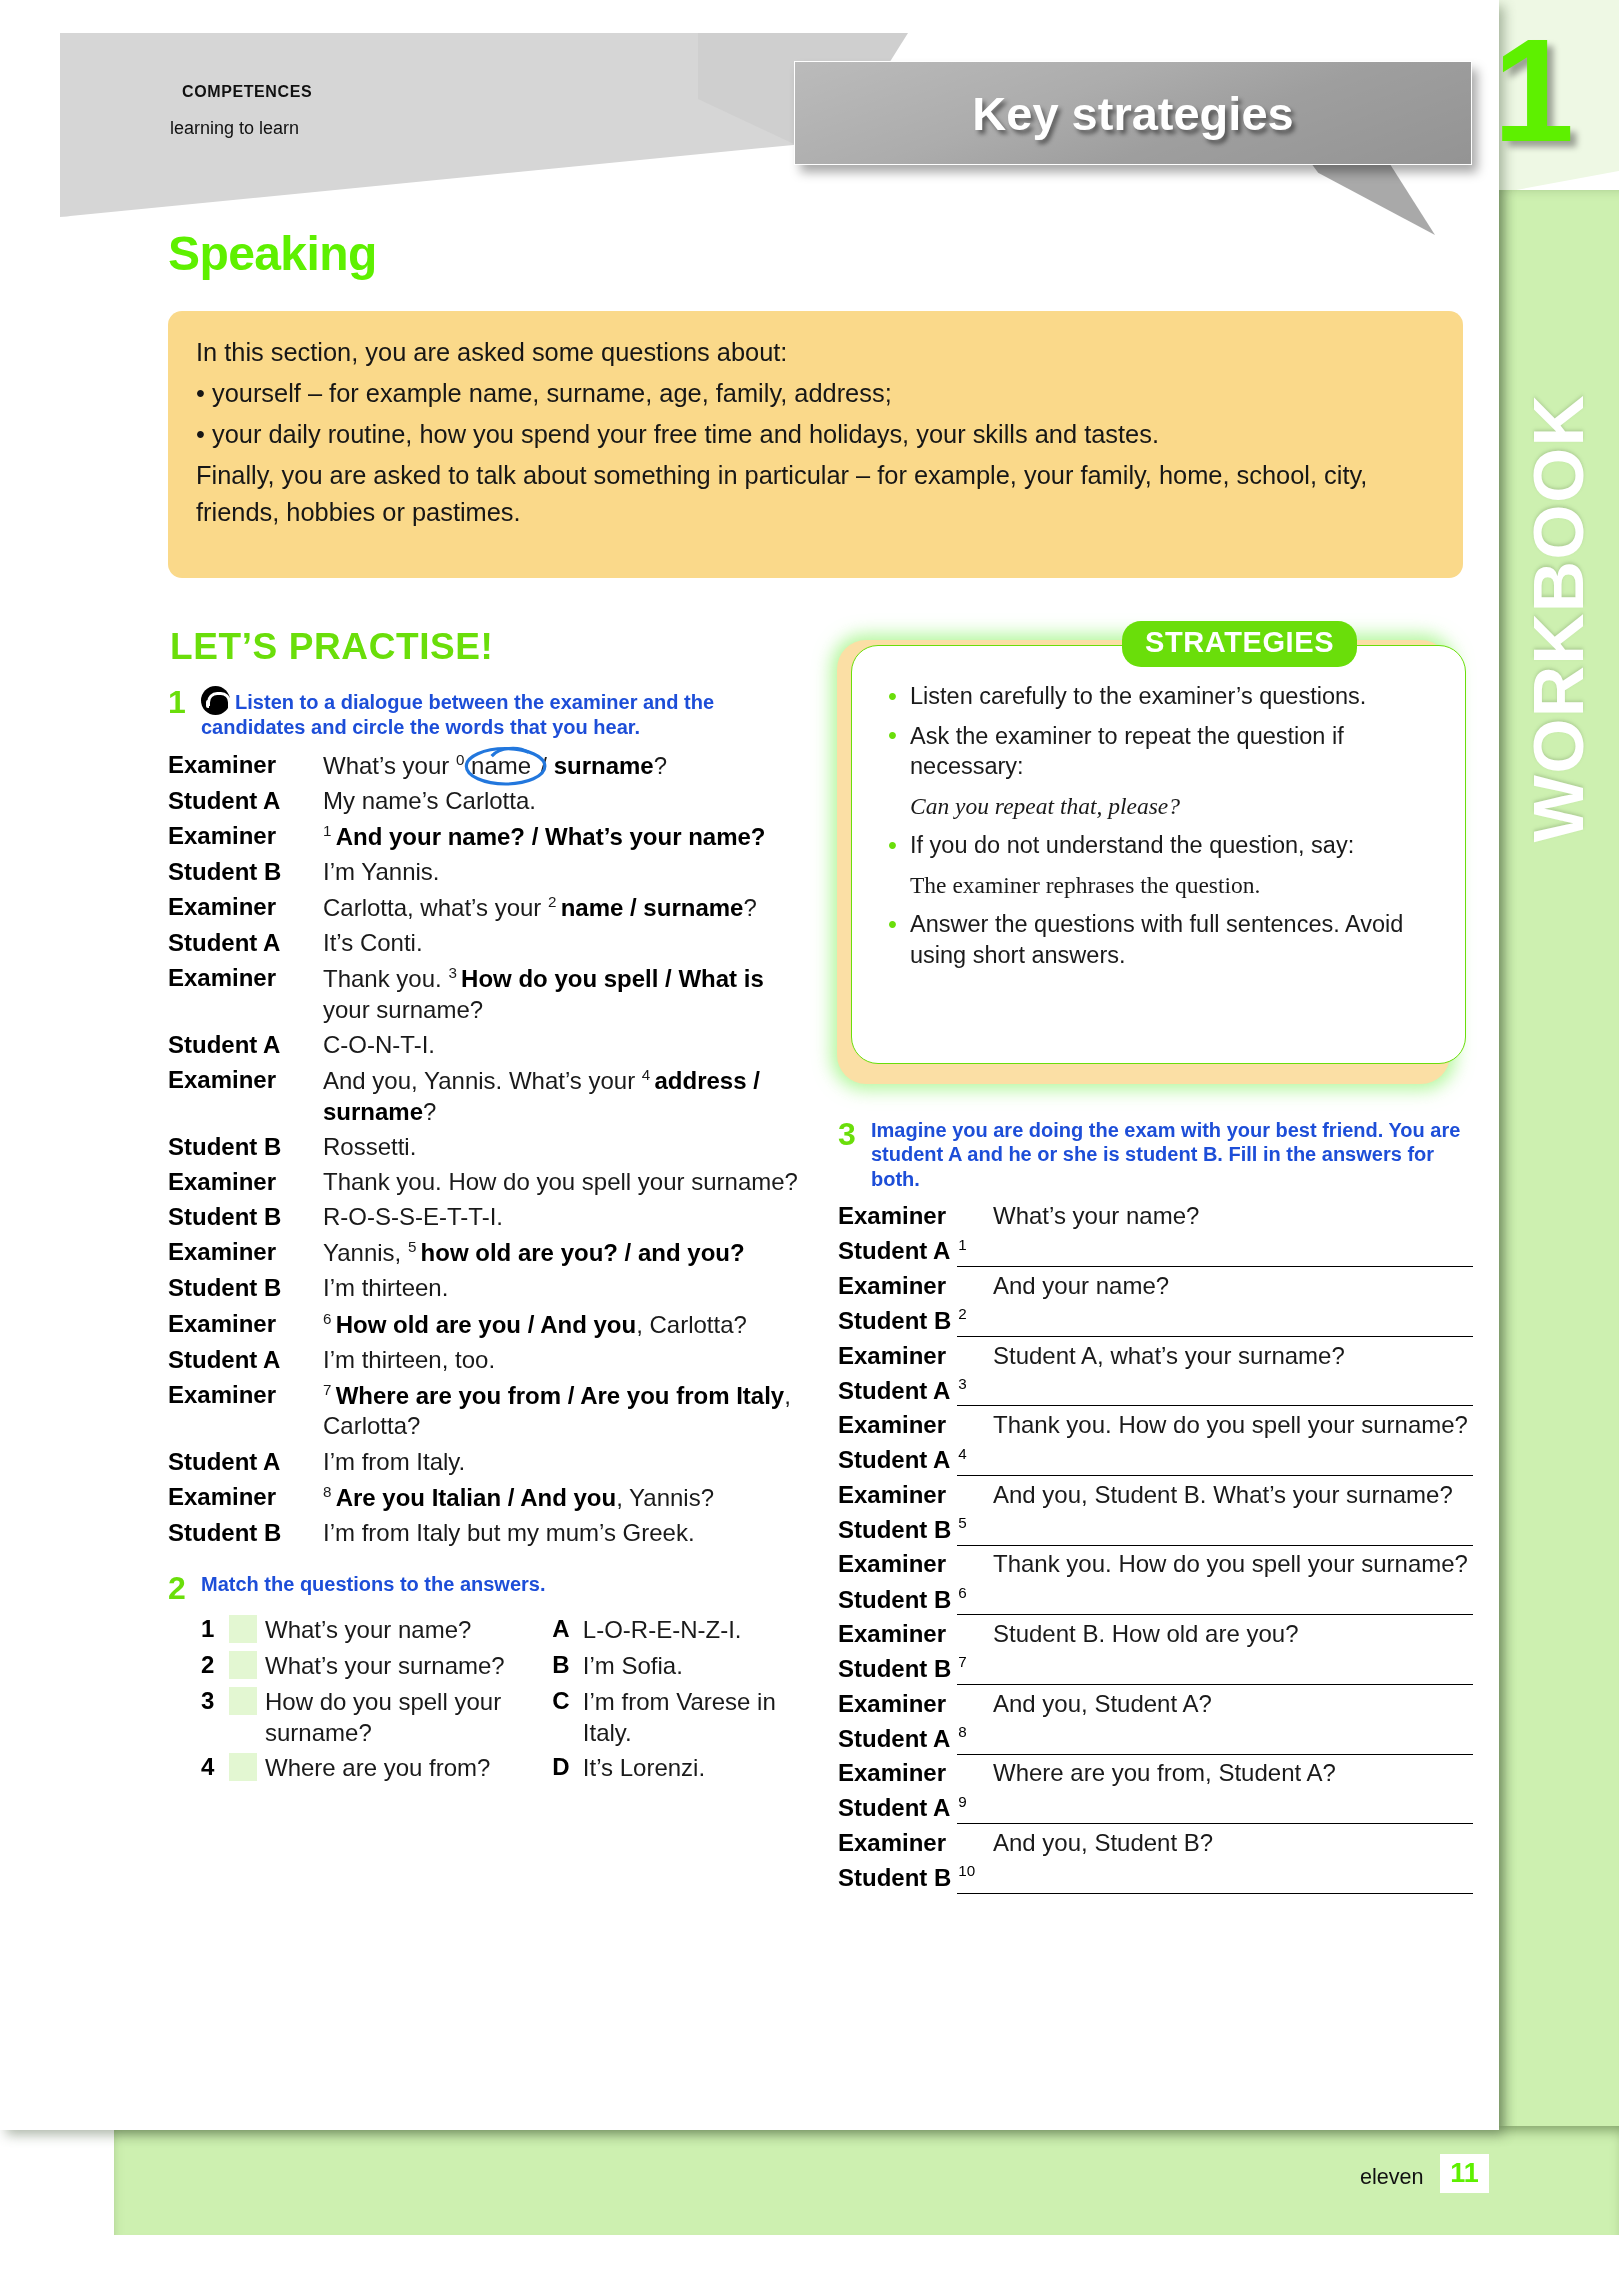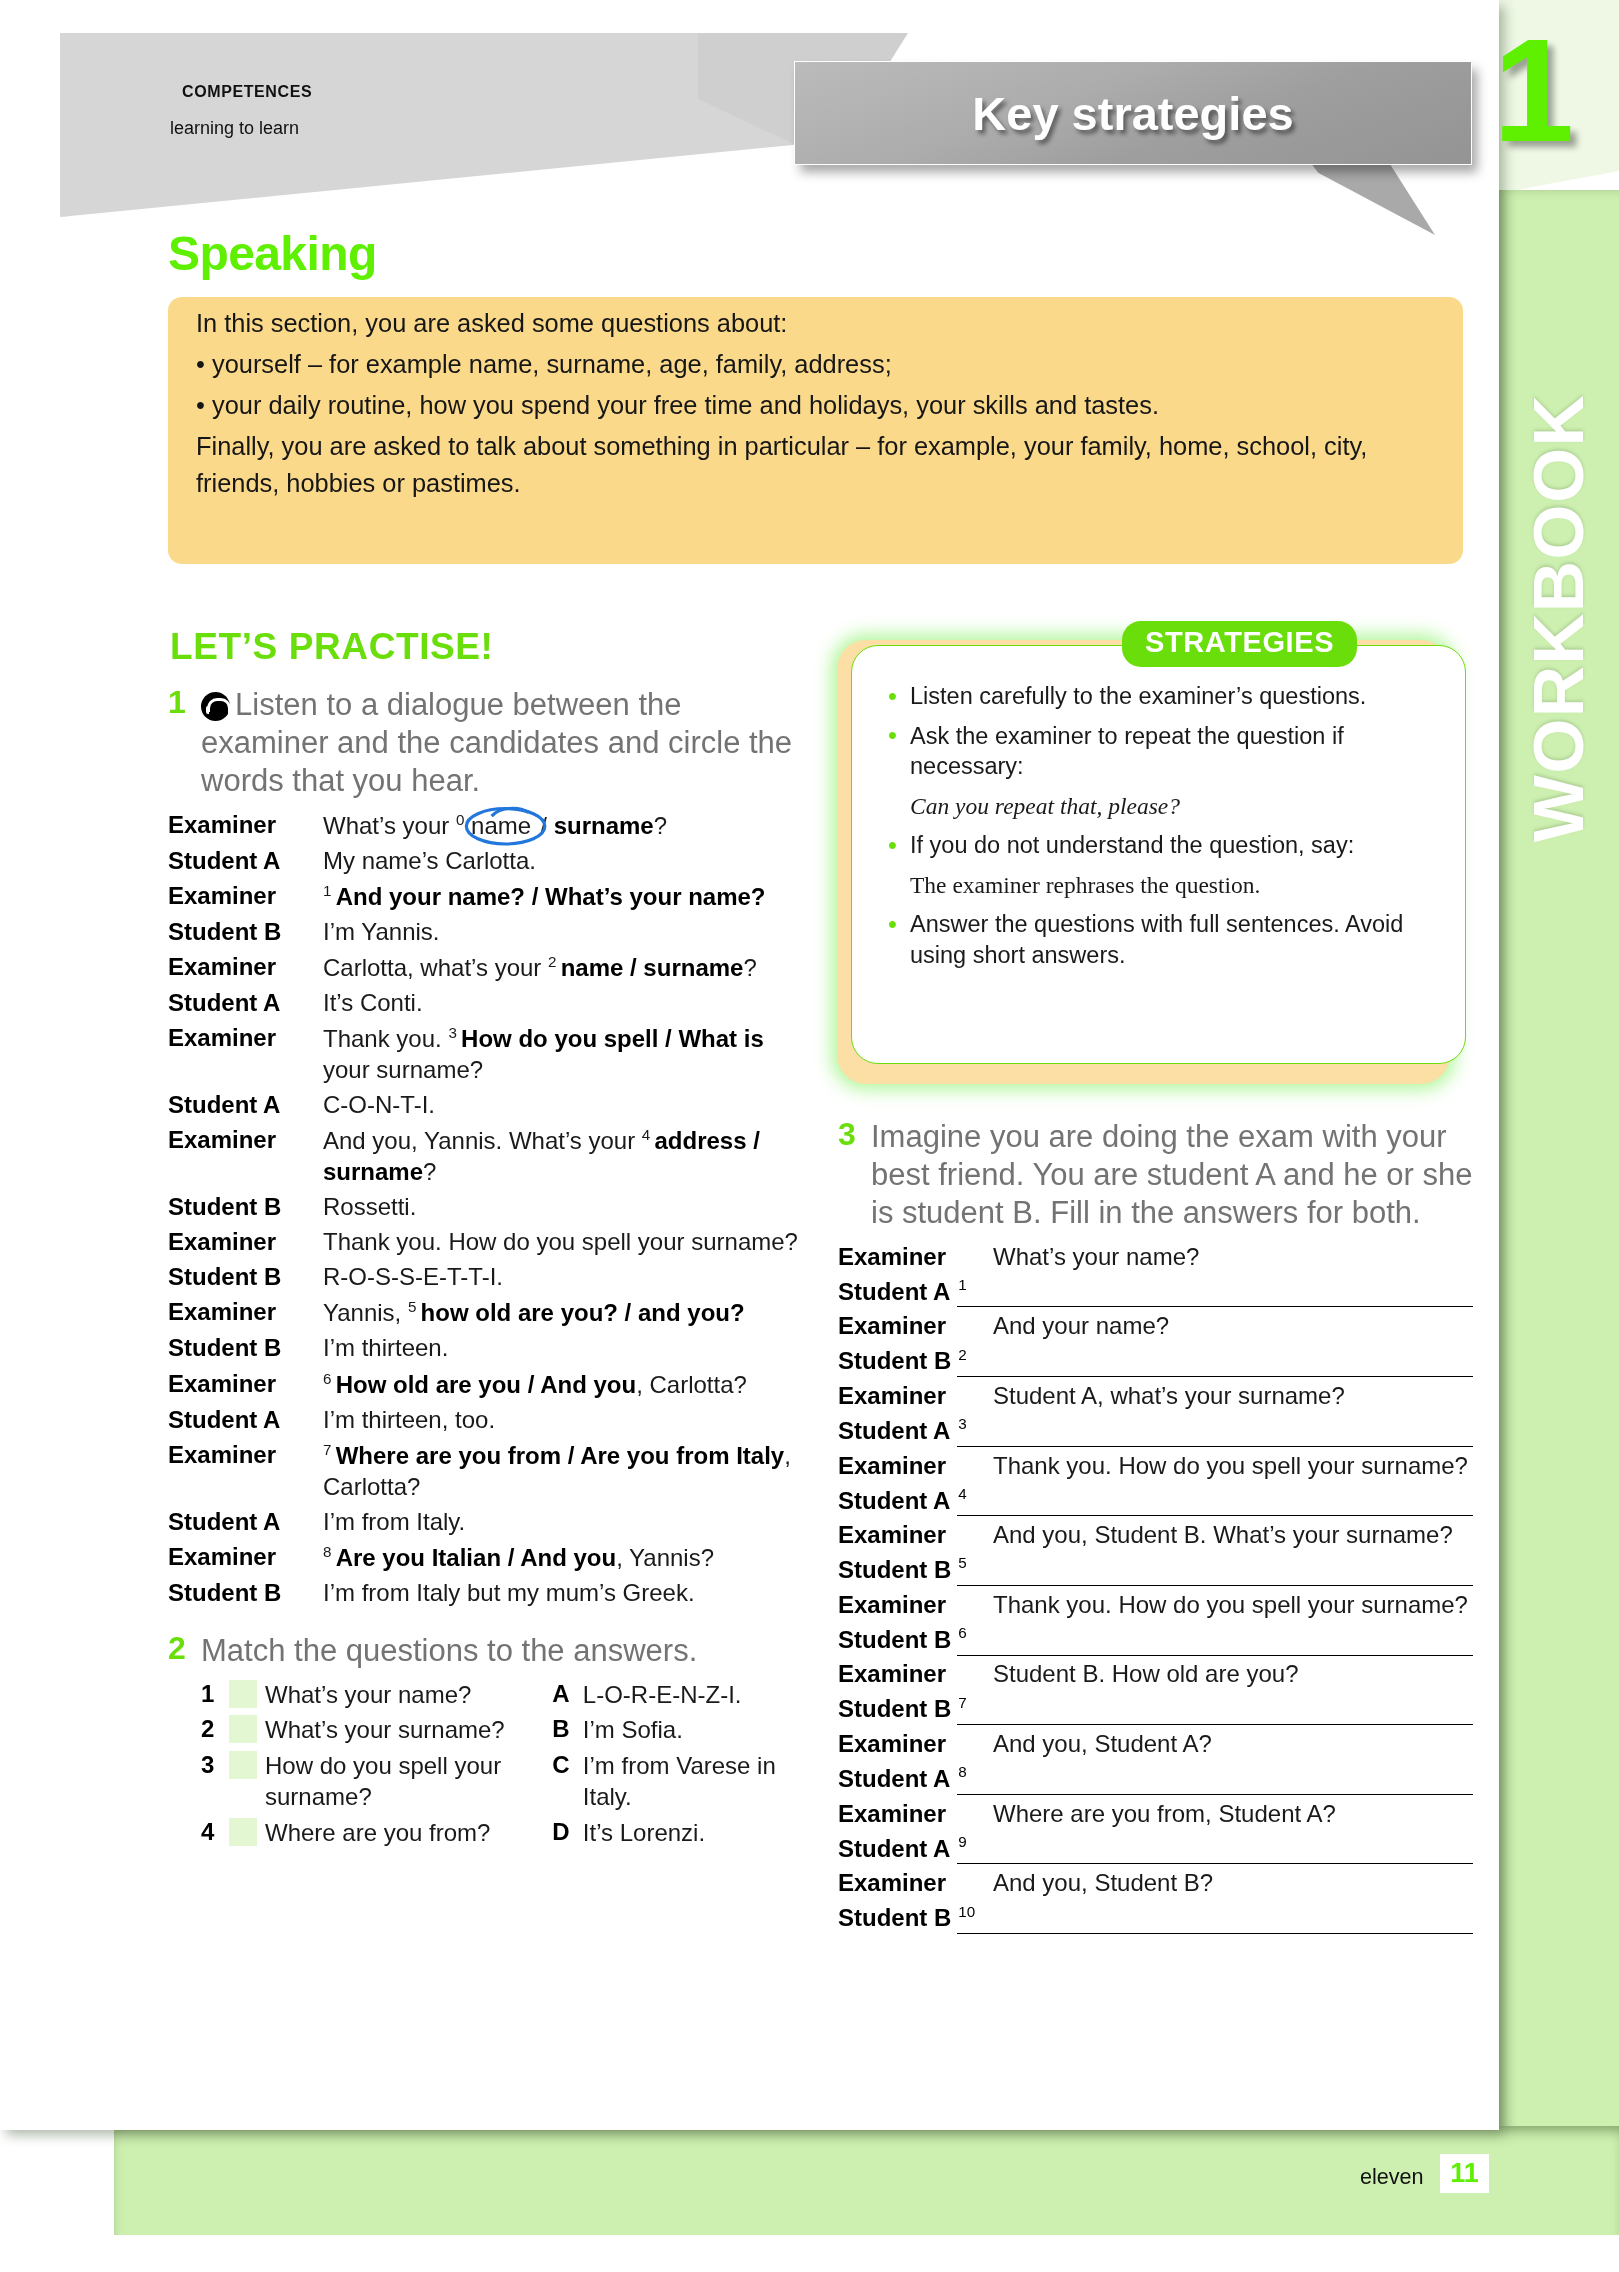--- a/index.html
+++ b/index.html
@@ -119,40 +119,40 @@
     font-stretch:condensed; letter-spacing:-0.6px;
   }
   .lets-practise {
     position:absolute; left:170px; top:626px;
     font-size:37px; font-weight:bold; color:#6ade0a;
     font-stretch:condensed; letter-spacing:0.6px;
   }
 
   
   .intro-box {
-    position:absolute; left:168px; top:297px; width:1295px; height:267px;
+    position:absolute; left:168px; top:311px; width:1295px; height:267px;
     background:#fad98a; border-radius:14px;
-    padding:8px 28px; box-sizing:border-box;
+    padding:23px 28px; box-sizing:border-box;
     font-size:25.4px; line-height:1.42; color:#161616;
     font-stretch:condensed;
   }
   .intro-box p { margin:0 0 5.1px 0; }
 
   
   .col-left { position:absolute; left:168px; top:686px; width:635px; }
   .col-right { position:absolute; left:838px; top:635px; width:635px; }
 
   
   .ex-head { display:flex; align-items:flex-start; margin-bottom:10.2px; }
   .ex-num {
     color:#6ade0a; font-size:32px; font-weight:bold; width:33px;
     flex:0 0 33px; font-stretch:condensed; line-height:1.05;
   }
   .ex-title {
-    font-size:31px; font-weight:normal; line-height:1.22; color:#737373;
+    font-size:20px; font-weight:bold; line-height:1.22; color:#1d4ed8;
     font-stretch:condensed;
   }
   .hp-icon {
     display:inline-block; vertical-align:-6.3px;
     width:29px; height:29px; border-radius:50%;
     background:#000; position:relative; margin-right:5.1px;
   }
   .hp-icon::before {
     content:""; position:absolute; left:5.7px; top:5.7px; width:18px; height:11.4px;
     border:3.2px solid #fff; border-bottom:none;

